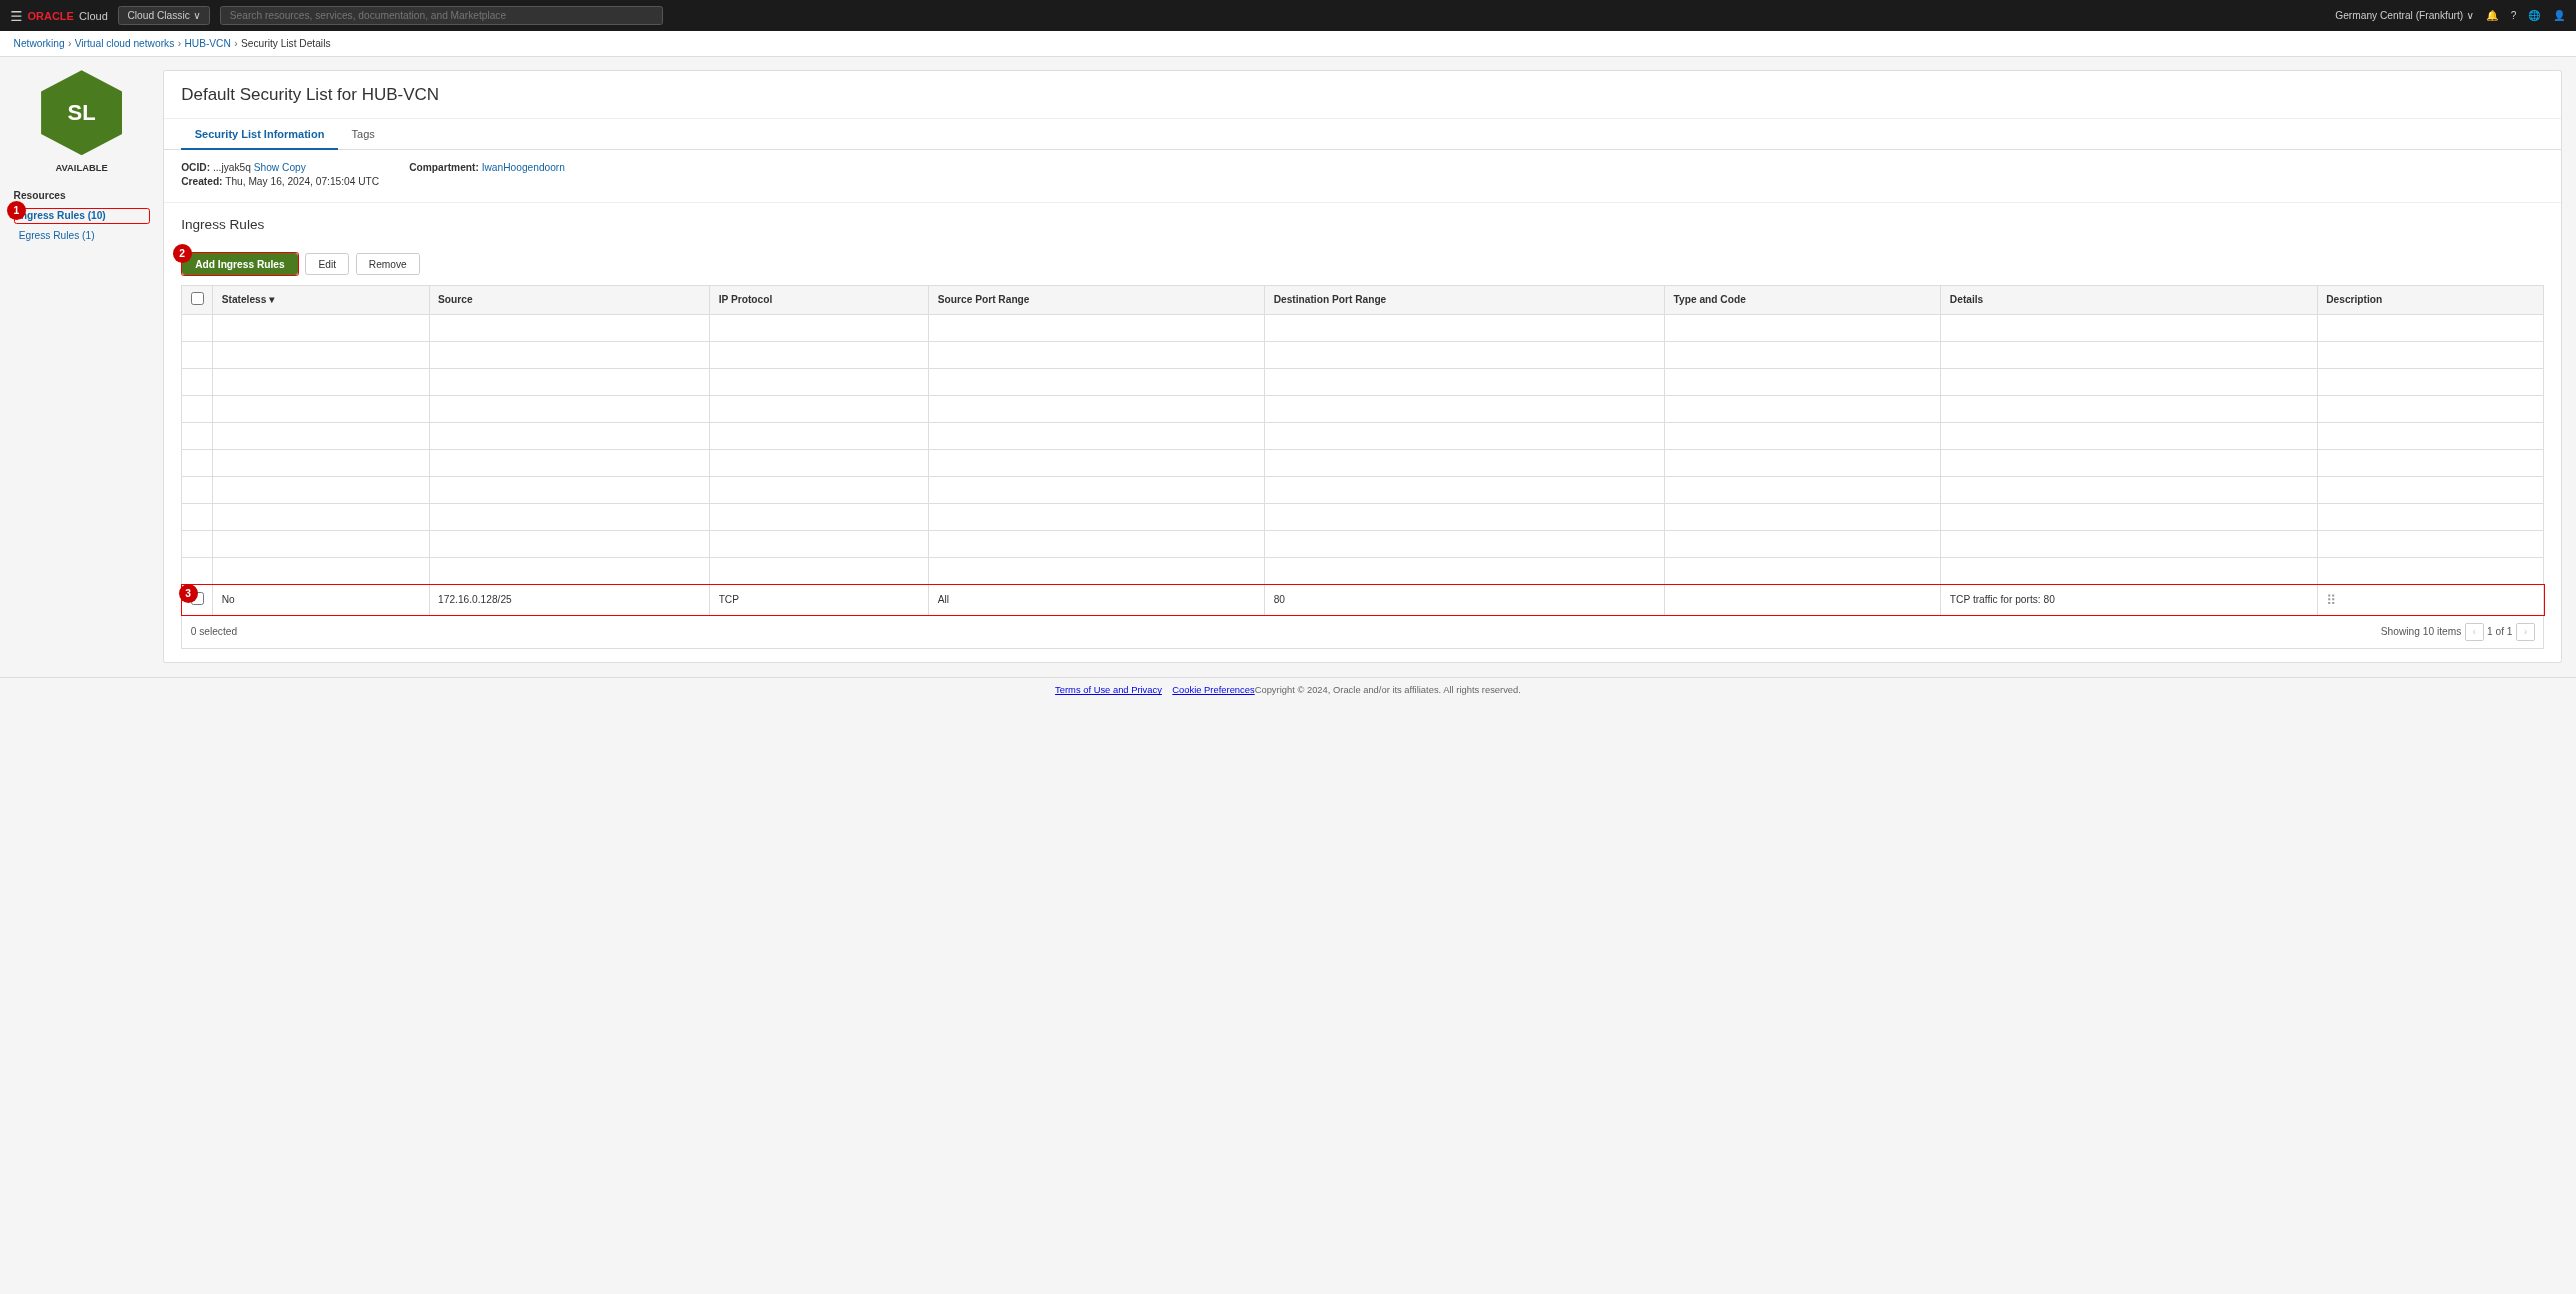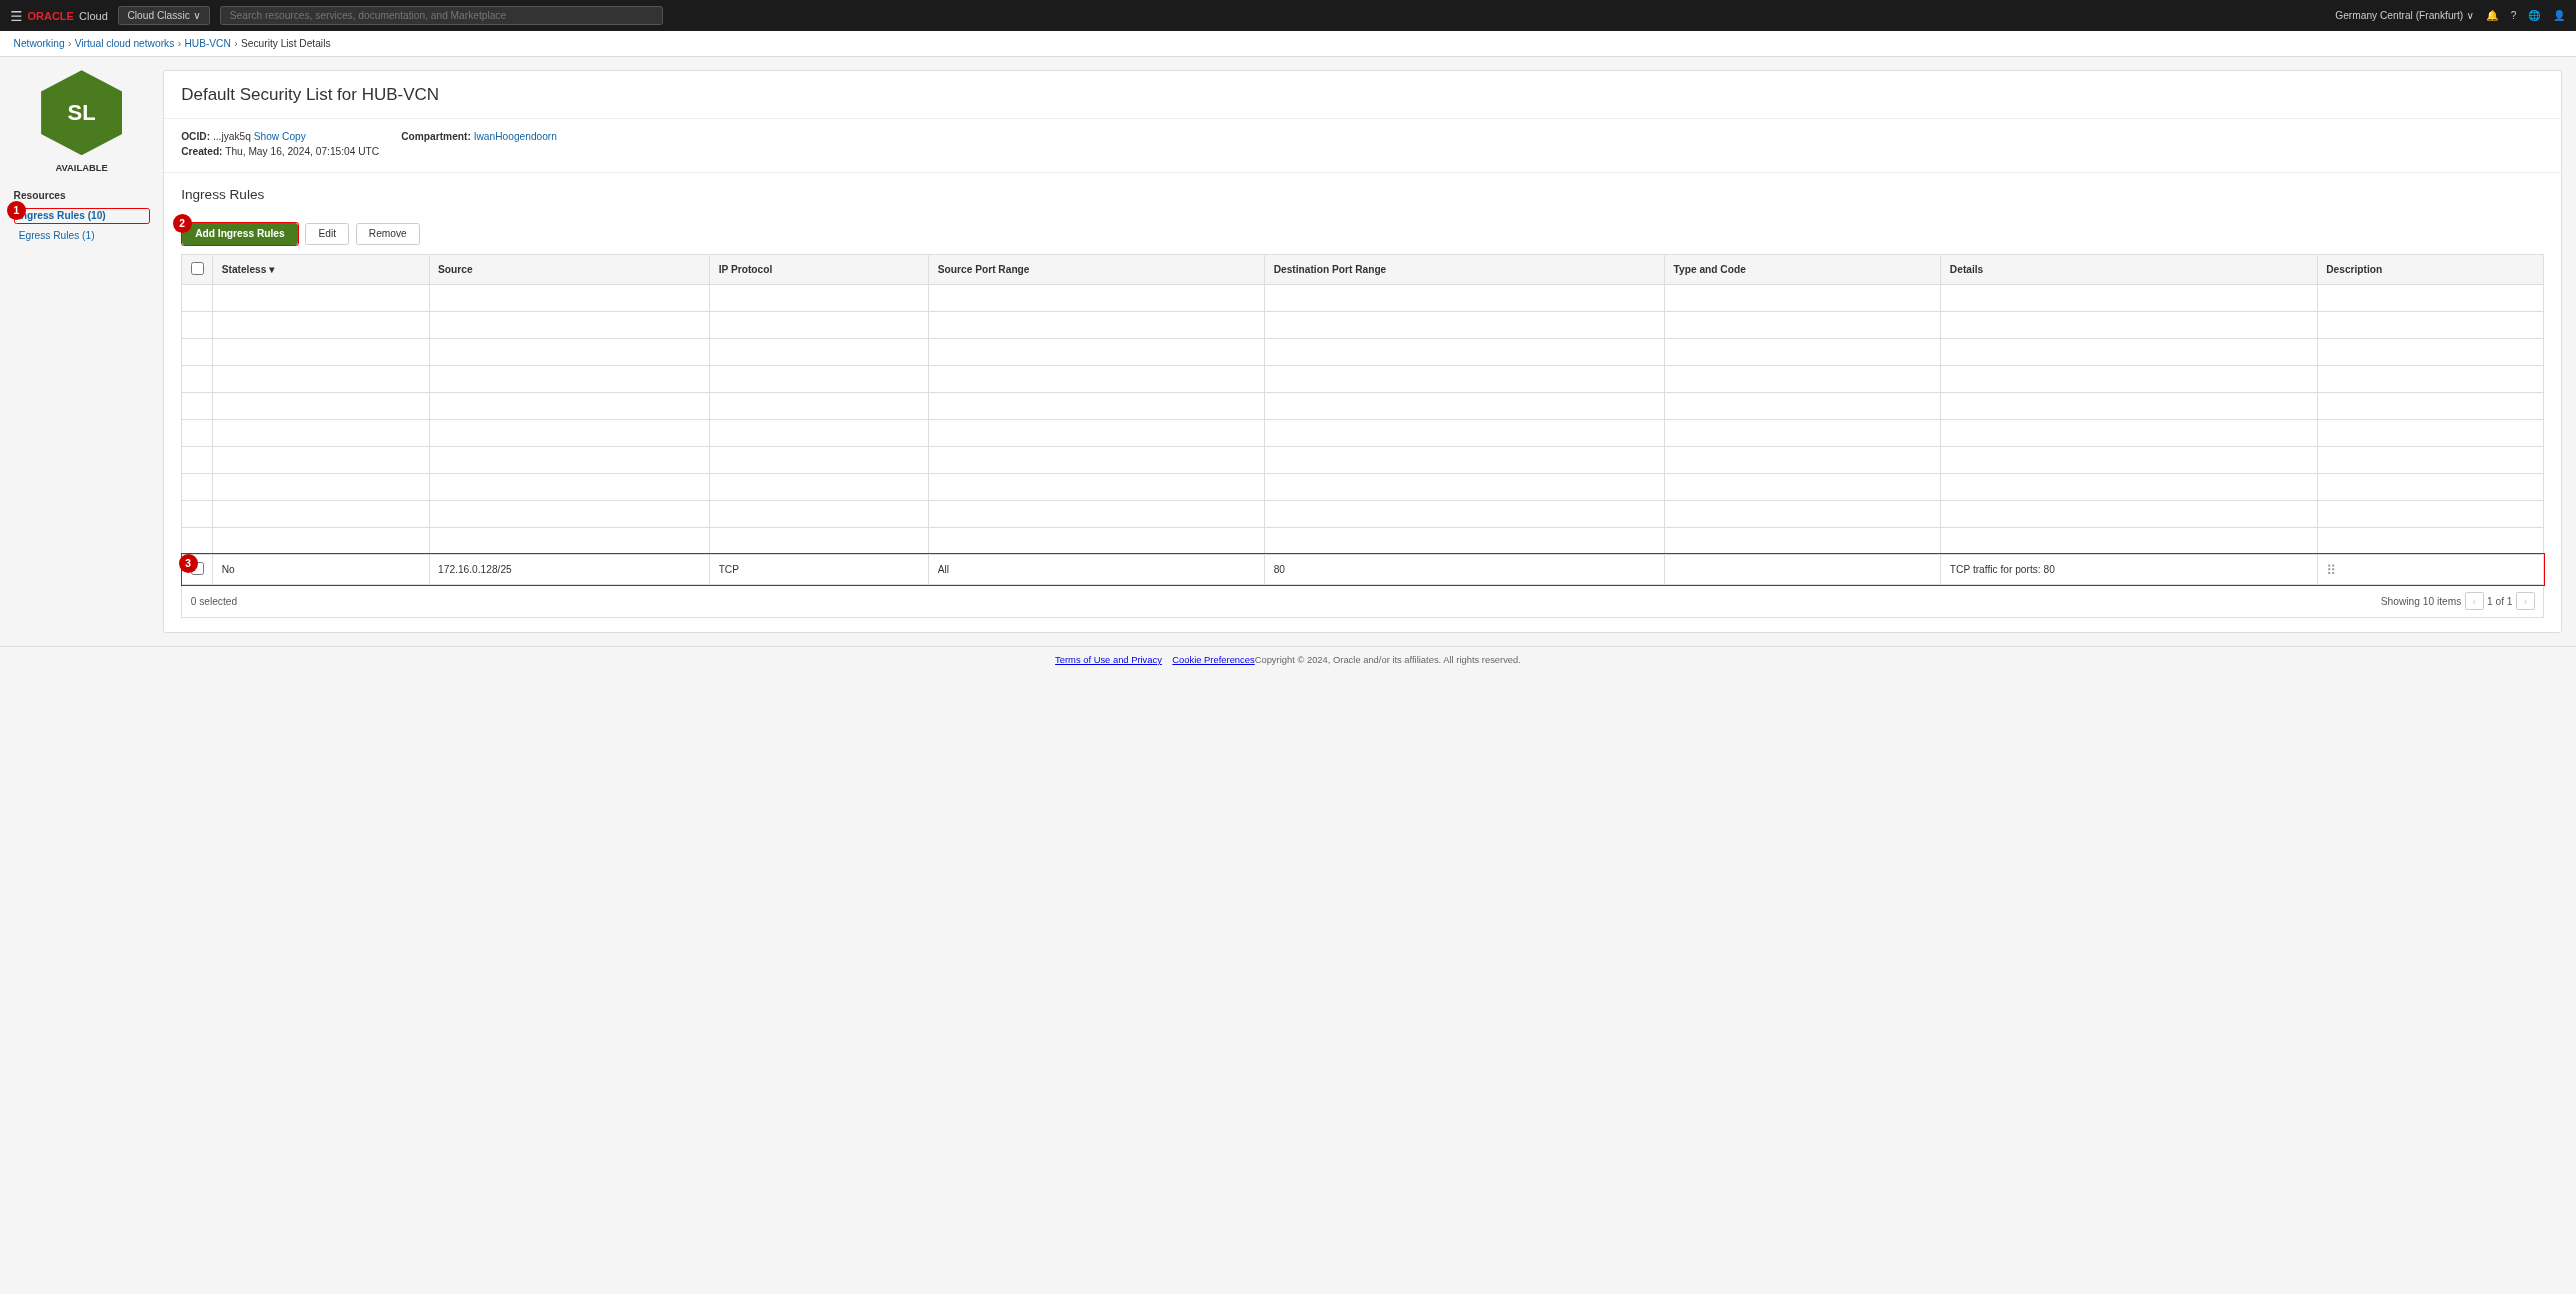--- a/index.html
+++ b/index.html
@@ -73,21 +73,21 @@
 
     
     .tabs { display: flex; border-bottom: 1.7px solid #ddd; padding: 0 17px; background: #fff; }
     .tab {
       padding: 8.5px 13.6px; font-size: 11px; cursor: pointer; color: #555;
       border-bottom: 2.6px solid transparent; margin-bottom: -1.7px;
     }
     .tab.active { color: #1464a5; border-bottom-color: #1464a5; font-weight: 600; }
 
     
-    .info-section { padding: 12px 17px; border-bottom: 0.9px solid #eee; display: flex; gap: 22px; }
+    .info-section { padding: 12px 17px; border-bottom: 0.9px solid #eee; display: flex; gap: 30px; }
     .info-item { font-size: 10.2px; color: #333; margin-bottom: 3.4px; }
     .info-label { font-weight: 600; }
     .info-link { color: #1464a5; text-decoration: none; cursor: pointer; }
 
     
     .section { padding: 13.6px 17px; }
     .section-title { font-size: 13.6px; font-weight: 400; color: #333; margin-bottom: 10.2px; }
     .table-actions { display: flex; gap: 6.8px; margin-bottom: 8.5px; align-items: center; }
 
     
@@ -194,20 +194,24 @@
 
     <a class="sidebar-link">Egress Rules (1)</a>
   </div>
 
   <div class="right-panel">
 
     <div class="page-header">
       <div class="page-title">Default Security List for HUB-VCN</div>
     </div>
 
+    <div class="tabs">
+      <div class="tab active">Security List Information</div>
+      <div class="tab">Tags</div>
+    </div>
 
     <div class="info-section">
       <div>
         <div class="info-item">
           <span class="info-label">OCID:</span>
           <span>...jyak5q</span>
           <a class="info-link">Show</a>
           <a class="info-link">Copy</a>
         </div>
         <div class="info-item">

